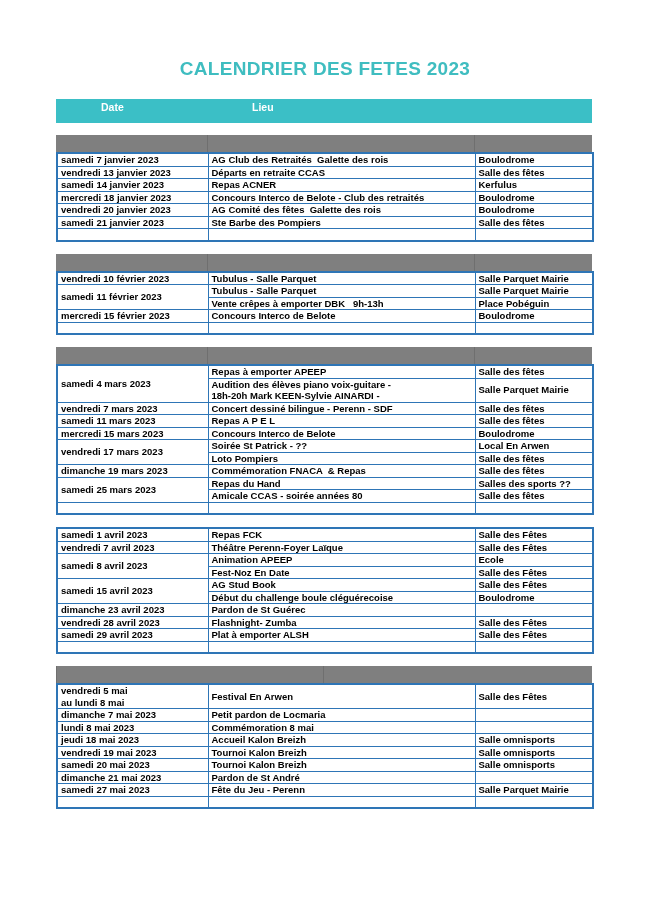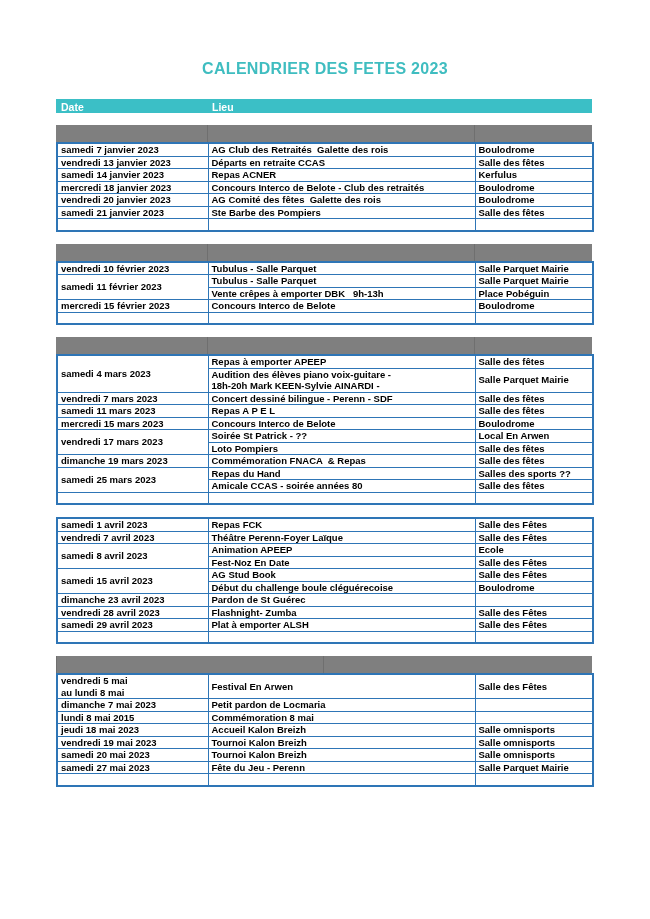--- a/index.html
+++ b/index.html
@@ -11,26 +11,26 @@
     --body-text:#000000;
   }
   *{box-sizing:border-box;}
   html,body{margin:0;padding:0;background:#ffffff;}
   .page{
     width:650px;height:919px;background:#ffffff;overflow:hidden;
     font-family:"Liberation Sans",sans-serif;position:relative;
   }
   .title{
     padding-top:57px;text-align:center;
-    font-size:16px;font-weight:bold;color:var(--title-color);
+    font-size:19px;font-weight:bold;color:var(--title-color);
     letter-spacing:0.3px;line-height:23px;
   }
   .content{margin-left:56px;width:536px;}
   
-  .colheader{display:flex;height:14px;background:var(--header-bg);margin-top:19px;}
+  .colheader{display:flex;height:24px;background:var(--header-bg);margin-top:19px;padding-left:40px;}
   .ch{color:var(--header-text);font-weight:bold;font-size:10.5px;line-height:17px;padding-left:5px;}
   .ch-date{width:151px;}
   .ch-man{width:267px;}
   .ch-lieu{width:118px;}
   
   .month{margin-top:12px;}
   .month-bar{display:flex;height:17px;background:var(--month-bg);}
   .mb{height:17px;}
   .mb-date{width:151px;}
   .mb-man{width:267px;border-left:1px solid #6f6f6f;}
@@ -470,21 +470,21 @@
                 <td class="date-cell" rowspan="1">
                   <div class="cline"><span>dimanche 7 mai 2023</span></div>
                 </td>
                 <td class="man-cell">
                   <div class="cline"><span>Petit pardon de Locmaria</span></div>
                 </td>
                 <td class="lieu-cell"></td>
               </tr>
               <tr>
                 <td class="date-cell" rowspan="1">
-                  <div class="cline"><span>lundi 8 mai 2015</span></div>
+                  <div class="cline"><span>lundi 8 mai 2023</span></div>
                 </td>
                 <td class="man-cell">
                   <div class="cline"><span>Commémoration 8 mai</span></div>
                 </td>
                 <td class="lieu-cell"></td>
               </tr>
               <tr>
                 <td class="date-cell" rowspan="1">
                   <div class="cline"><span>jeudi 18 mai 2023</span></div>
                 </td>
@@ -509,20 +509,29 @@
               <tr>
                 <td class="date-cell" rowspan="1">
                   <div class="cline"><span>samedi 20 mai 2023</span></div>
                 </td>
                 <td class="man-cell">
                   <div class="cline"><span>Tournoi Kalon Breizh</span></div>
                 </td>
                 <td class="lieu-cell">
                   <div class="cline"><span>Salle omnisports</span></div>
                 </td>
+              </tr>
+              <tr>
+                <td class="date-cell" rowspan="1">
+                  <div class="cline"><span>dimanche 21 mai 2023</span></div>
+                </td>
+                <td class="man-cell">
+                  <div class="cline"><span>Pardon de St André</span></div>
+                </td>
+                <td class="lieu-cell"></td>
               </tr>
               <tr>
                 <td class="date-cell" rowspan="1">
                   <div class="cline"><span>samedi 27 mai 2023</span></div>
                 </td>
                 <td class="man-cell">
                   <div class="cline"><span>Fête du Jeu - Perenn</span></div>
                 </td>
                 <td class="lieu-cell">
                   <div class="cline"><span>Salle Parquet Mairie</span></div>

